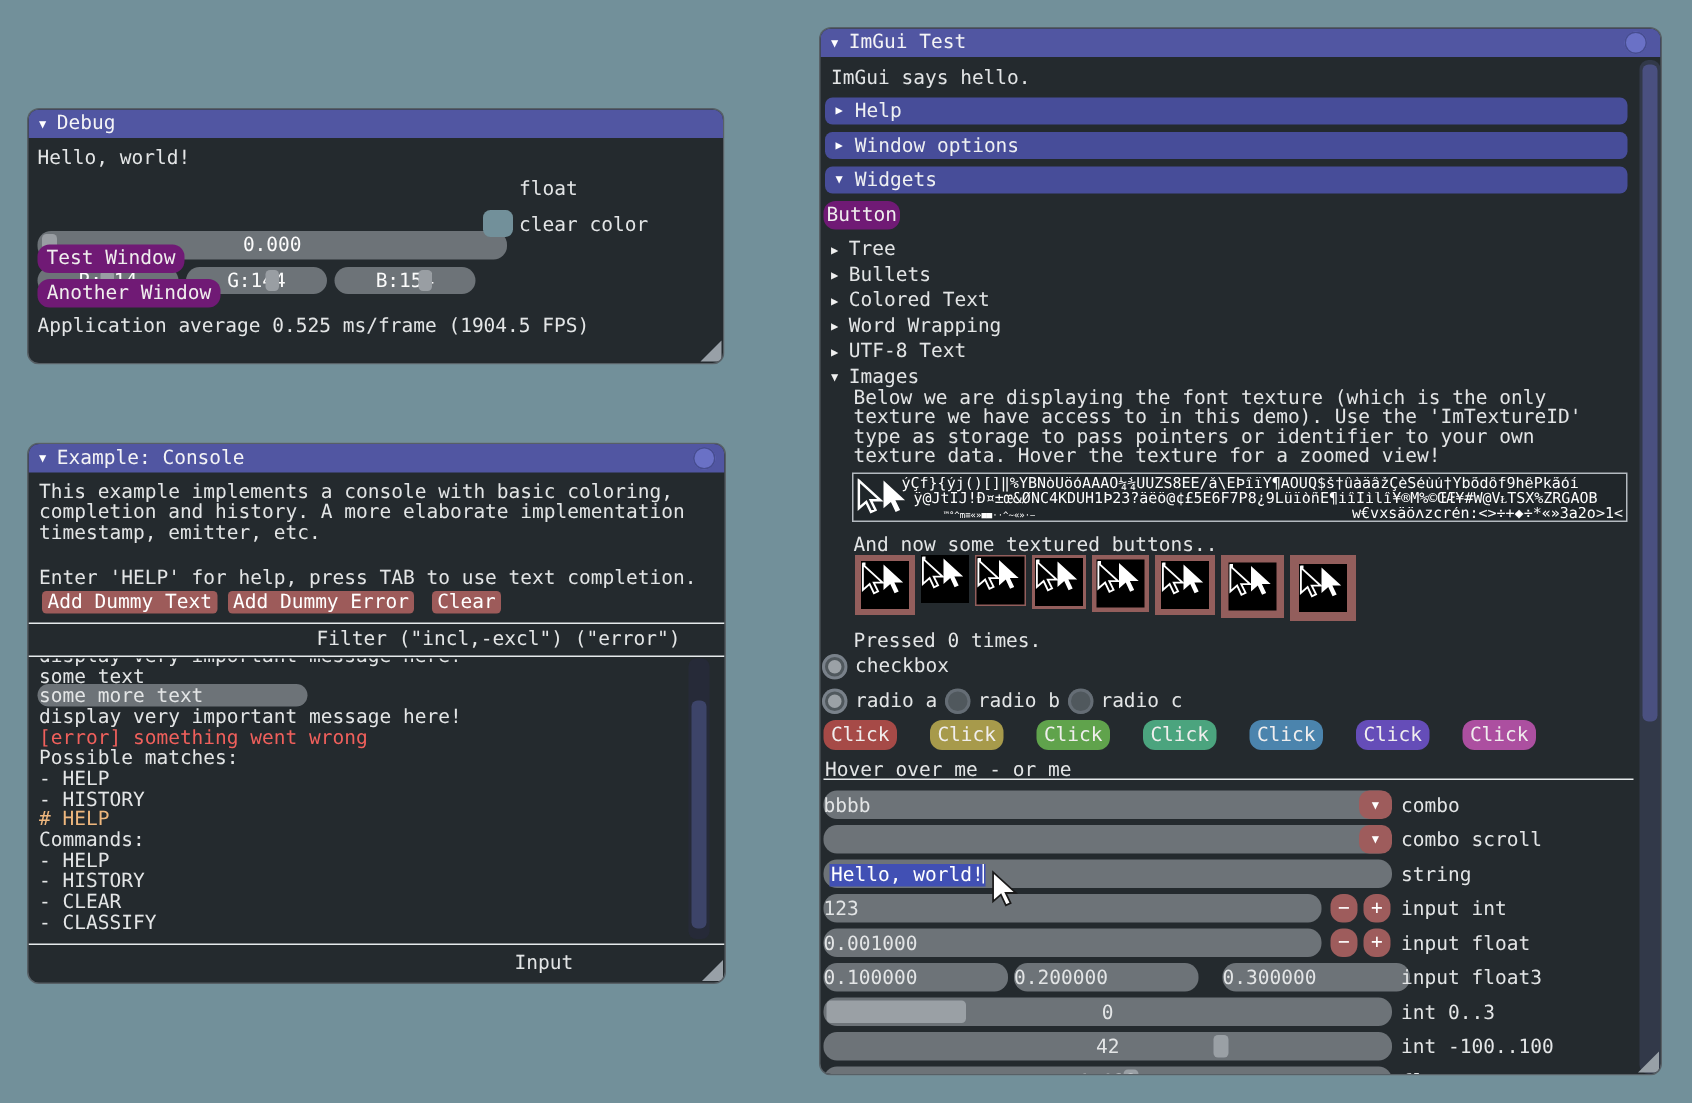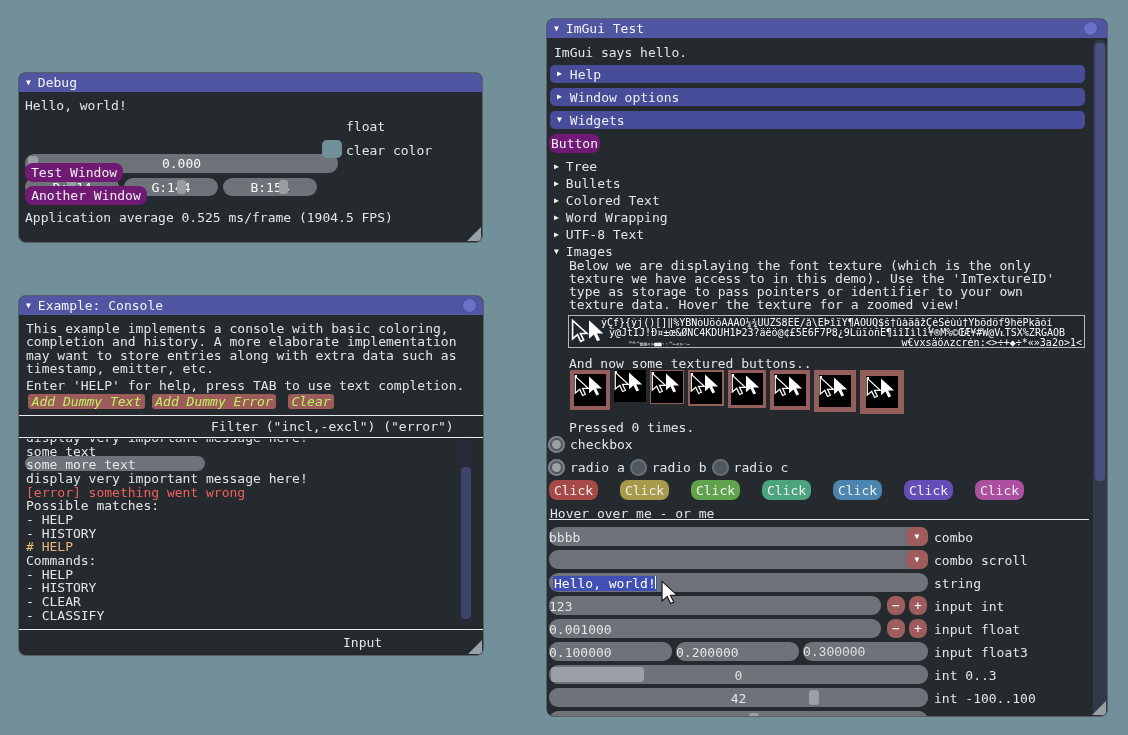--- a/index.html
+++ b/index.html
@@ -19,22 +19,22 @@
   .txt{position:absolute;white-space:nowrap;}
   .hdr{position:absolute;height:18px;background:#474d99;border-radius:5px;display:flex;
        align-items:center;gap:8px;padding:0 7px;color:#eef0f2;box-sizing:border-box;}
   .frame{position:absolute;background:#6d7378;border-radius:9px;display:flex;align-items:center;
          color:#fbfbfb;box-sizing:border-box;overflow:hidden;margin-top:38px;}
   .frame.center{justify-content:center;}
   .frame .padl{padding-left:7px;}
   .grab{position:absolute;top:2px;bottom:2px;border-radius:3px;background:#999ea3;}
   .btn{position:absolute;background:#701a75;border-radius:8px;color:#f0eeee;display:flex;
        align-items:center;justify-content:center;box-sizing:border-box;}
-  .sbtn{position:absolute;background:#9d5b5a;border-radius:3px;color:#bef264;display:flex;
-        align-items:flex-end;justify-content:center;height:15px;padding:0 3px;box-sizing:border-box;font-style:italic;}
+  .sbtn{position:absolute;background:#9d5b5a;border-radius:3px;color:#ffffff;display:flex;
+        align-items:flex-end;justify-content:center;height:15px;padding:0 3px;box-sizing:border-box;}
   .sep{position:absolute;height:1px;background:#e6eaec;}
   .tree{position:absolute;display:flex;align-items:center;gap:7px;white-space:nowrap;}
   .tree .arr{font-size:8px;color:#f0f0f0;}
   .circle{width:17px;height:17px;border-radius:50%;background:#50585d;box-shadow:inset 0 0 0 2px #79818a;position:relative;}
   .circle.off{box-shadow:inset 0 0 0 2px #656d75;}
   .circle .dot{position:absolute;left:4px;top:4px;right:4px;bottom:4px;border-radius:50%;background:#9ba1a6;}
   .grip{position:absolute;right:1px;bottom:1px;width:0;height:0;
         border-left:14px solid transparent;border-bottom:14px solid #98a0a7;}
   .sbar{position:absolute;border-radius:5px;}
   .sthumb{position:absolute;left:2px;right:2px;border-radius:4px;}
@@ -100,21 +100,20 @@
 <div class="win" style="left:18px;top:295px;width:466px;height:361px;">
   <div class="tbar">
     <span class="caret">▼</span>
     <span>Example: Console</span>
   </div>
   <div class="closebtn" style="right:6px;"></div>
 
   <div style="position:absolute;left:7px;top:26px;line-height:13.4px;">
     <div>This example implements a console with basic coloring,</div>
     <div>completion and history. A more elaborate implementation</div>
-    <div>may want to store entries along with extra data such as</div>
     <div>timestamp, emitter, etc.</div>
   </div>
   <div class="txt" style="left:7px;top:82px;">Enter 'HELP' for help, press TAB to use text completion.</div>
 
   <div class="sbtn" style="left:9px;top:98px;width:117px;">
     <span>Add Dummy Text</span>
   </div>
   <div class="sbtn" style="left:133px;top:98px;width:124px;">
     <span>Add Dummy Error</span>
   </div>
@@ -342,21 +341,21 @@
     <span class="lbl">input float</span>
   </div>
 
   <div style="position:absolute;left:2px;top:623px;width:545px;height:19px;">
     <div class="rowframe" style="width:123px;">
       <span class="padl" style="position:absolute;top:3px;left:0;">0.100000</span>
       </div>
     <div class="rowframe" style="left:127px;width:123px;">
       <span class="padl" style="position:absolute;top:3px;left:0;">0.200000</span>
       </div>
-    <div class="rowframe" style="left:254px;width:125px;font-family:Liberation Mono, monospace;">
+    <div class="rowframe" style="left:266px;width:125px;">
       <span class="padl" style="position:absolute;top:3px;left:0;">0.300000</span>
       </div>
     <span class="lbl">input float3</span>
   </div>
 
   <div style="position:absolute;left:2px;top:646px;width:545px;height:19px;">
     <div class="rowframe" style="width:379px;">
       <span class="grab" style="left:2px;width:93px;background:#9aa0a5;"></span>
       <span style="position:absolute;top:3px;left:0;width:100%;text-align:center;">0</span>
     </div>

